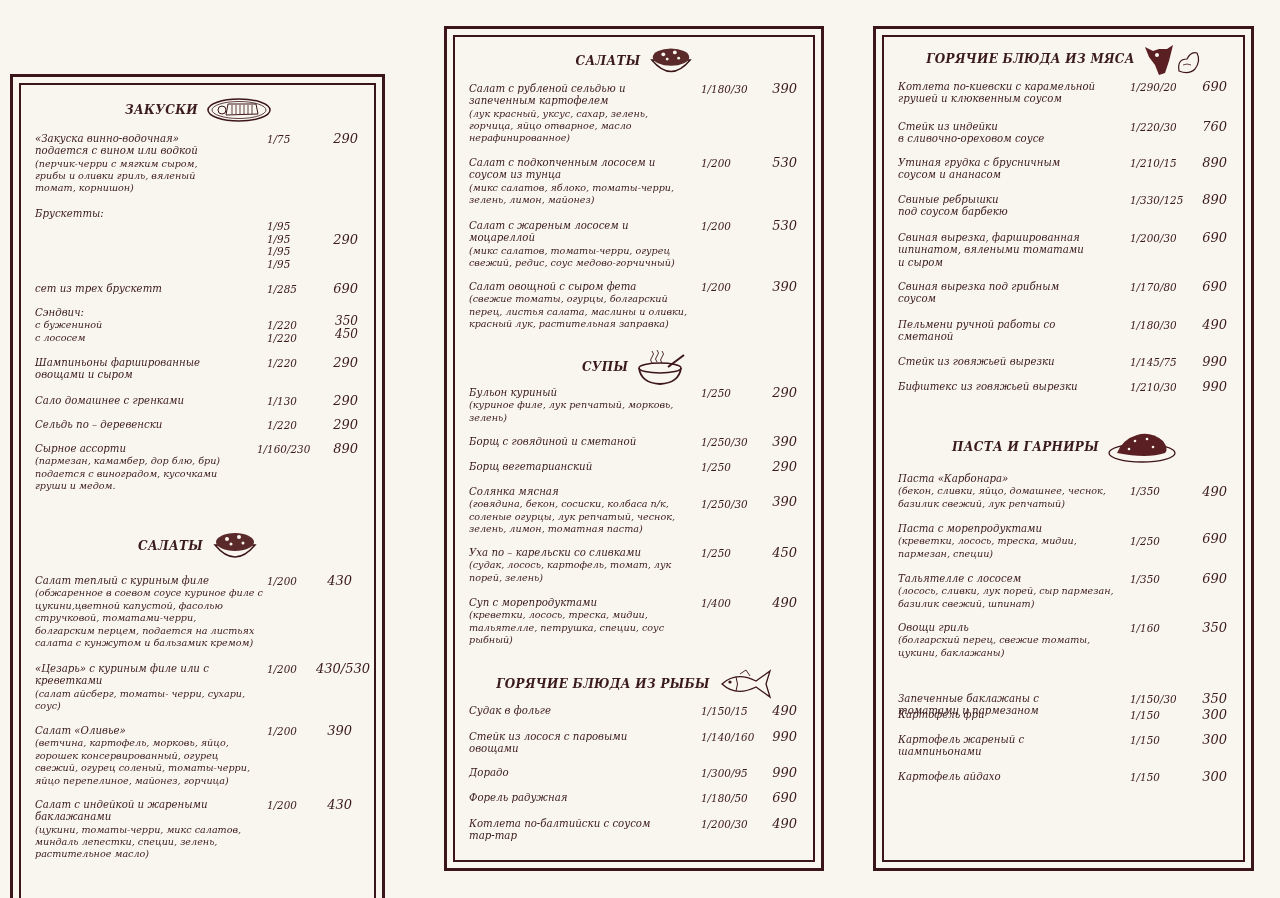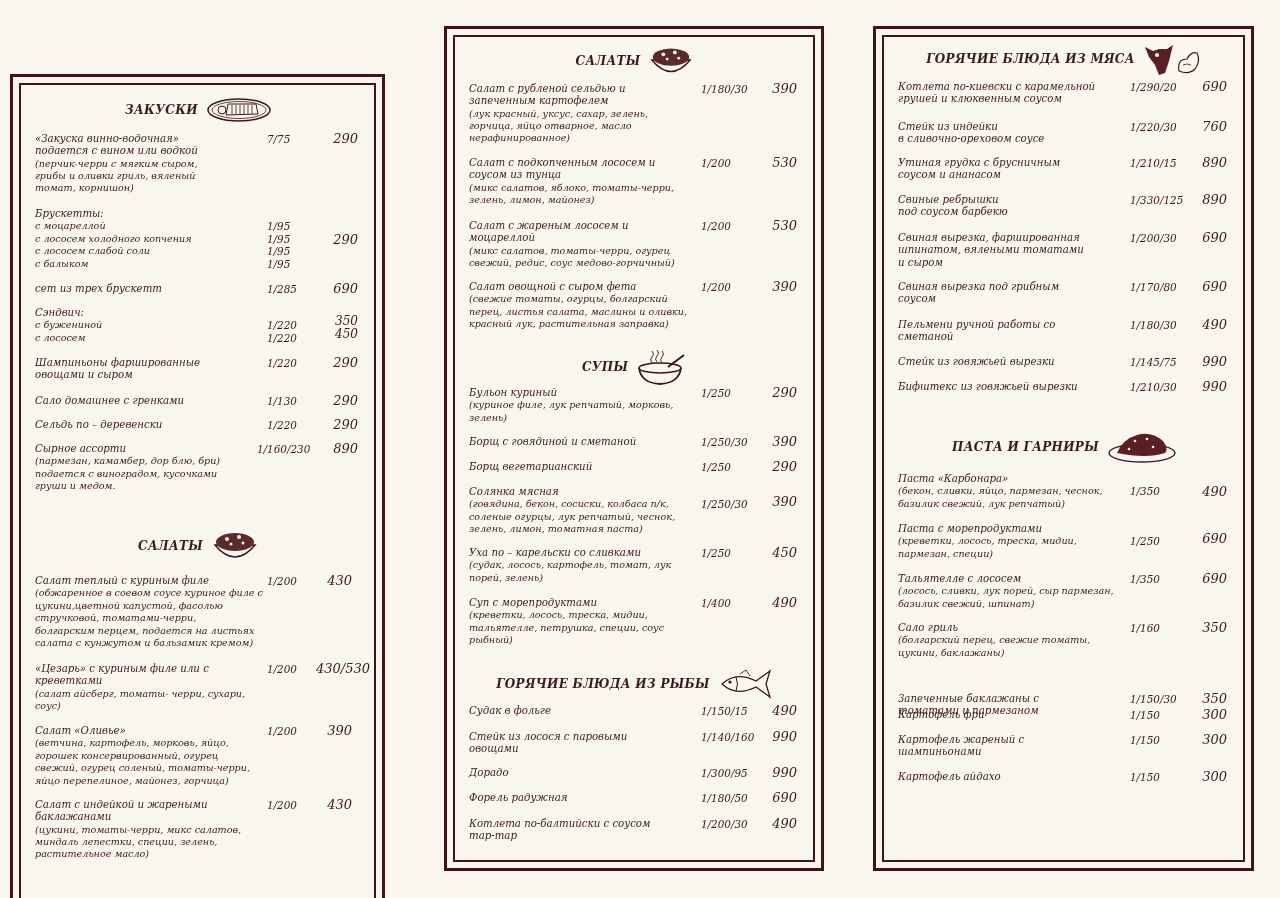--- a/index.html
+++ b/index.html
@@ -45,29 +45,25 @@
           <circle cx="16" cy="13" r="4" fill="none" stroke="#3b1517"></circle>
         </svg>
   </div>
 
   <div class="item" style="top:56px">
     <span class="name">«Закуска винно-водочная»
 подается  с вином или водкой</span>
     <span class="desc">(перчик-черри с мягким сыром,
 грибы и оливки гриль, вяленый
 томат, корнишон)</span>
-    <span class="wt">7/75</span>
+    <span class="wt">1/75</span>
     <span class="pr">290</span>
   </div>
   <div class="item" style="top:131px">
     <span class="name">Брускетты:</span>
-    <span class="desc">с  моцареллой
-с лососем холодного копчения
-с лососем слабой соли
-с балыком</span>
     <span class="wt">
 1/95
 1/95
 1/95
 1/95</span>
     <span class="pr" style="top:26px">290</span>
   </div>
   <div class="item" style="top:206px">
     <span class="name">сет из трех брускетт</span>
     <span class="wt">1/285</span>
@@ -372,21 +368,21 @@
           <path d="M10 24 Q16 10 30 6 Q44 2 56 12 Q62 20 58 24 Q40 30 10 24 Z" fill="#5a1f22"></path>
           <circle cx="28" cy="12" r="1.3" fill="#f9f5ef"></circle>
           <circle cx="40" cy="10" r="1.3" fill="#f9f5ef"></circle>
           <circle cx="46" cy="18" r="1.3" fill="#f9f5ef"></circle>
           <circle cx="22" cy="20" r="1.3" fill="#f9f5ef"></circle>
         </svg>
   </div>
 
   <div class="item" style="top:444px">
     <span class="name">Паста «Карбонара»</span>
-    <span class="desc">(бекон, сливки, яйцо, пармезан, чеснок,
+    <span class="desc">(бекон, сливки, яйцо, домашнее, чеснок,
 базилик свежий, лук репчатый)</span>
     <span class="wt">
 1/350</span>
     <span class="pr" style="top:13px">490</span>
   </div>
   <div class="item" style="top:494px">
     <span class="name">Паста с морепродуктами</span>
     <span class="desc">(креветки, лосось, треска, мидии,
 пармезан, специи)</span>
     <span class="wt">
@@ -394,21 +390,21 @@
     <span class="pr" style="top:10px">690</span>
   </div>
   <div class="item" style="top:544px">
     <span class="name">Тальятелле с лососем</span>
     <span class="desc" style="width:240px">(лосось, сливки, лук порей, сыр пармезан,
 базилик свежий, шпинат)</span>
     <span class="wt">1/350</span>
     <span class="pr">690</span>
   </div>
   <div class="item" style="top:593px">
-    <span class="name">Сало гриль</span>
+    <span class="name">Овощи гриль</span>
     <span class="desc">(болгарский перец, свежие томаты,
 цукини, баклажаны)</span>
     <span class="wt">1/160</span>
     <span class="pr">350</span>
   </div>
   <div class="item" style="top:664px">
     <span class="name">Запеченные баклажаны с
 томатами и пармезаном</span>
     <span class="wt">1/150/30</span>
     <span class="pr">350</span>

